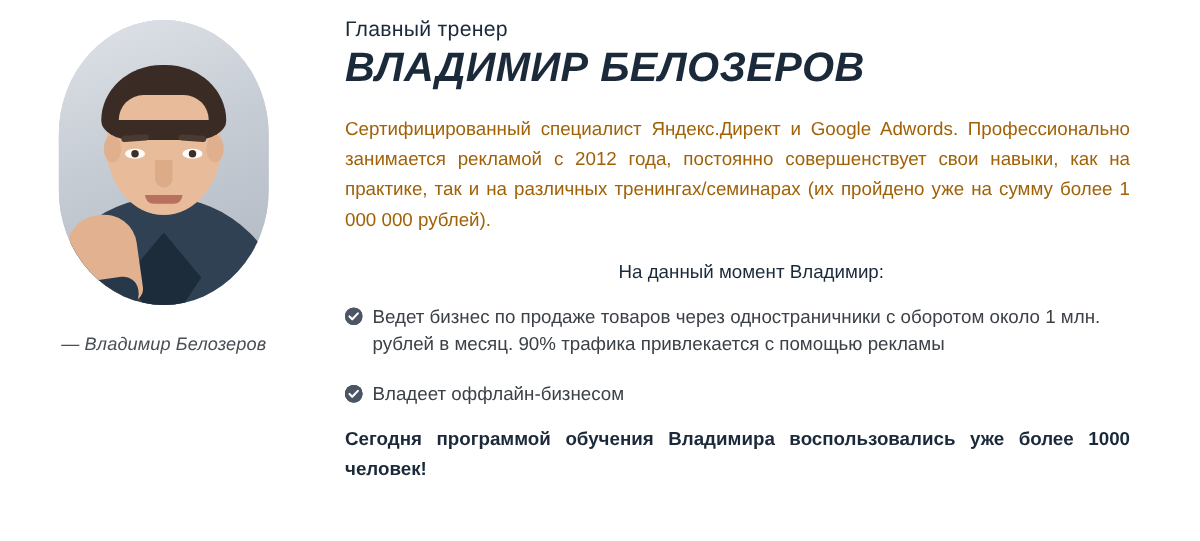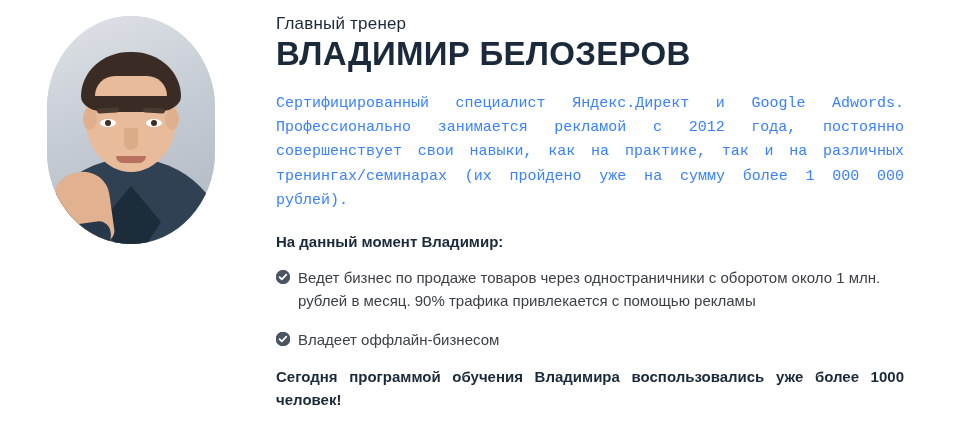--- a/index.html
+++ b/index.html
@@ -207,35 +207,36 @@
     letter-spacing: .2px;
     margin: 0 0 2px 0;
   }
   .headline {
     font-size: 33px;
     font-weight: bold;
     color: #1b2a3a;
     letter-spacing: .3px;
     margin: 0 0 20px 0;
     line-height: 1.08;
+    font-style: italic;
   }
   .lead {
     font-size: 15px;
     line-height: 1.62;
-    color: #3b82f6;
+    color: #a16207;
     text-align: justify;
     margin: 0 0 20px 0;
     max-width: 628px;
-    font-family: Liberation Mono, monospace;
   }
   .subhead {
     font-size: 15px;
-    font-weight: bold;
+    font-weight: normal;
     color: #1b2a3a;
     margin: 0 0 12px 0;
+    text-align: center;
   }
   ul.checks {
     list-style: none;
     margin: 0 0 6px 0;
     padding: 0;
   }
   ul.checks li {
     position: relative;
     padding-left: 22px;
     margin-bottom: 13px;
@@ -283,20 +284,21 @@
       <div class="hair"></div>
       <div class="brow-l"></div>
       <div class="brow-r"></div>
       <div class="eye-l"></div>
       <div class="eye-r"></div>
       <div class="nose"></div>
       <div class="mouth"></div>
       <div class="hand"></div>
       <div class="cuff"></div>
     </div>
+    <div class="photo-caption">— Владимир Белозеров</div>
   </div>
 
   <div class="content-col">
     <div class="eyebrow">Главный тренер</div>
     <h1 class="headline">ВЛАДИМИР БЕЛОЗЕРОВ</h1>
     <p class="lead">Сертифицированный специалист Яндекс.Директ и Google Adwords. Профессионально занимается рекламой с 2012 года, постоянно совершенствует свои навыки, как на практике, так и на различных тренингах/семинарах (их пройдено уже на сумму более 1 000 000 рублей).</p>
     <div class="subhead">На данный момент Владимир:</div>
 
     <ul class="checks">
       <li>

